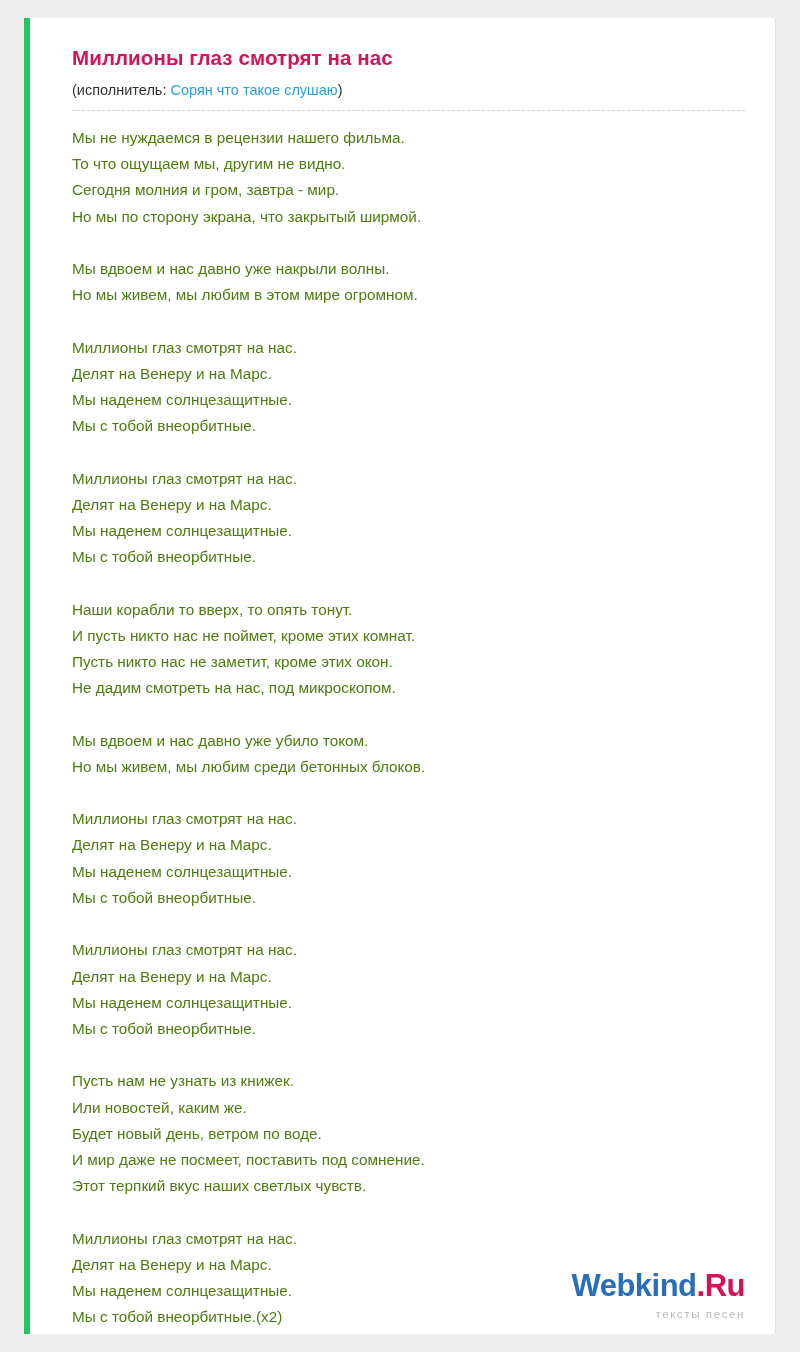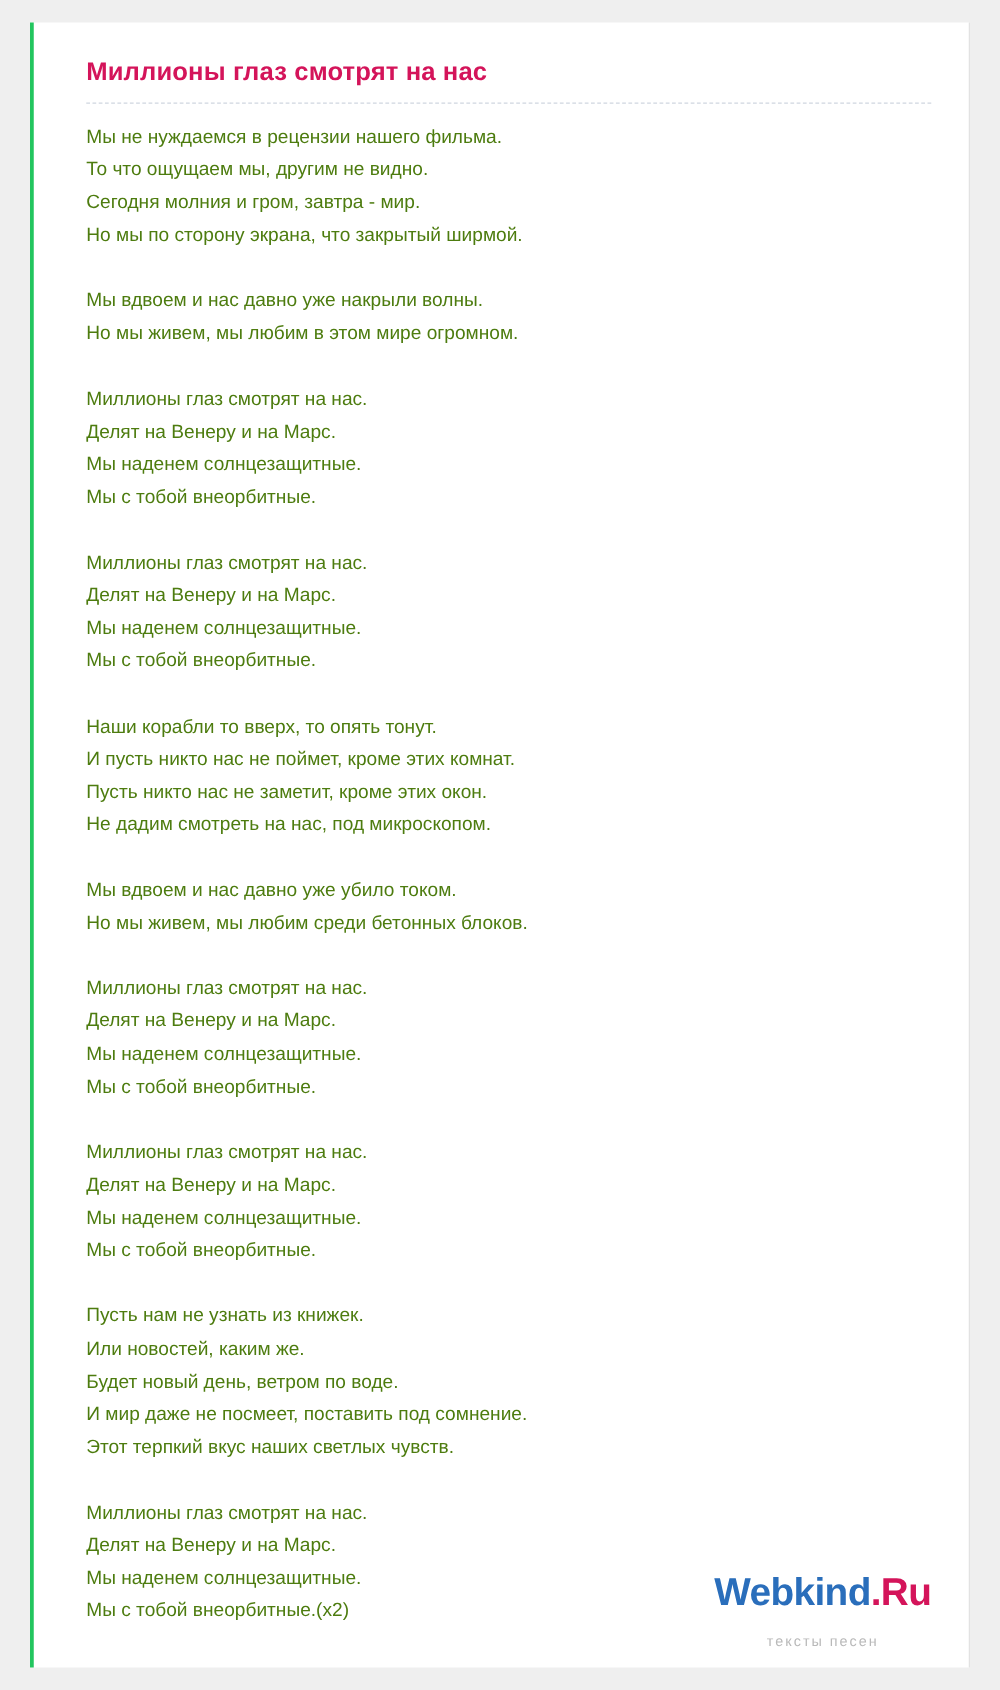--- a/index.html
+++ b/index.html
@@ -21,21 +21,21 @@
     background: #efefef;
   }
   .sheet {
     position: absolute;
     left: 24px;
     top: 18px;
     width: 752px;
     height: 1316px;
     background: #ffffff;
     box-sizing: border-box;
-    border-left: 3px solid #22c55e;
+    border-left: 6px solid #22c55e;
     border-right: 1px solid #e2e2e2;
     overflow: hidden;
   }
   .content {
     padding: 26px 30px 0 18px;
   }
   .song-title {
     margin: 0;
     padding: 0 0 0 24px;
     font-size: 20.5px;
@@ -65,38 +65,38 @@
     font-size: 15.3px;
     line-height: 26.2px;
     color: #4d7c0f;
     white-space: pre-wrap;
     font-family: "Liberation Sans", sans-serif;
   }
   .footer-logo {
     position: absolute;
     right: 30px;
     bottom: 14px;
-    text-align: center;
+    text-align: right;
     line-height: 1;
     user-select: none;
   }
   .logo-main {
     font-size: 31px;
     font-weight: bold;
     color: #2a6ebb;
     letter-spacing: -0.5px;
   }
   .logo-ru {
     font-size: 31px;
     font-weight: bold;
     color: #d4145a;
     letter-spacing: -0.5px;
   }
   .logo-sub {
-    margin-top: 20px;
+    margin-top: 8px;
     font-size: 11.5px;
     color: #b9b9b9;
     letter-spacing: 1.6px;
   }
   .edge-left, .edge-right {
     position: absolute;
     top: 0;
     width: 24px;
     height: 1352px;
     background: #efefef;
@@ -110,20 +110,23 @@
 <div class="page">
 
   <div class="edge-left"></div>
   <div class="edge-right"></div>
 
   <div class="sheet">
     <div class="content">
 
       <h1 class="song-title">Миллионы глаз смотрят на нас</h1>
 
+      <div class="artist-line">
+        <span>(исполнитель: </span><a class="artist-link" href="#">Сорян что такое слушаю</a><span>)</span>
+      </div>
 
       <hr class="divider">
 
       <div class="lyrics">Мы не нуждаемся в рецензии нашего фильма.
 То что ощущаем мы, другим не видно.
 Сегодня молния и гром, завтра - мир.
 Но мы по сторону экрана, что закрытый ширмой.
 
 Мы вдвоем и нас давно уже накрыли волны.
 Но мы живем, мы любим в этом мире огромном.

